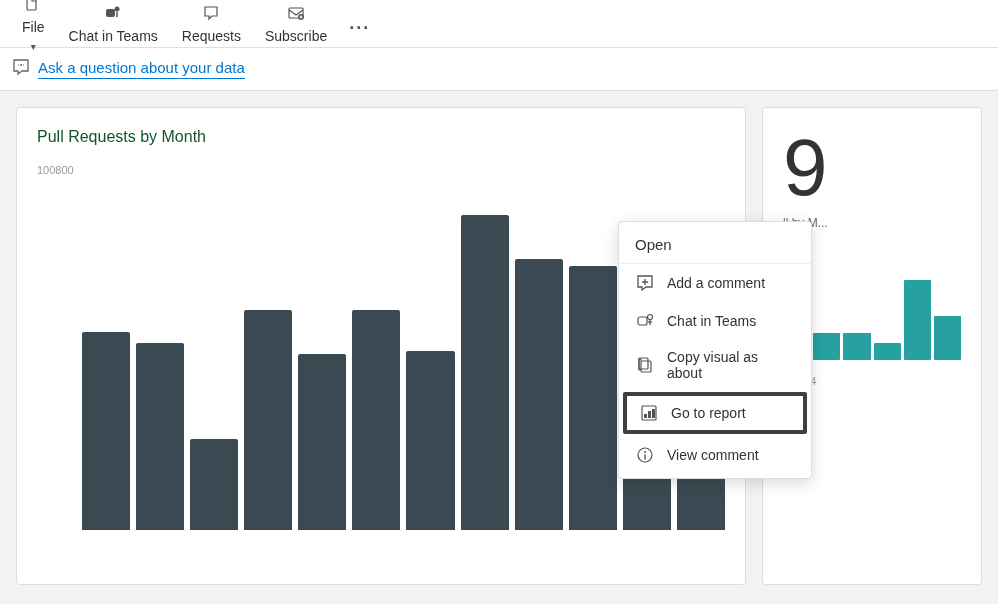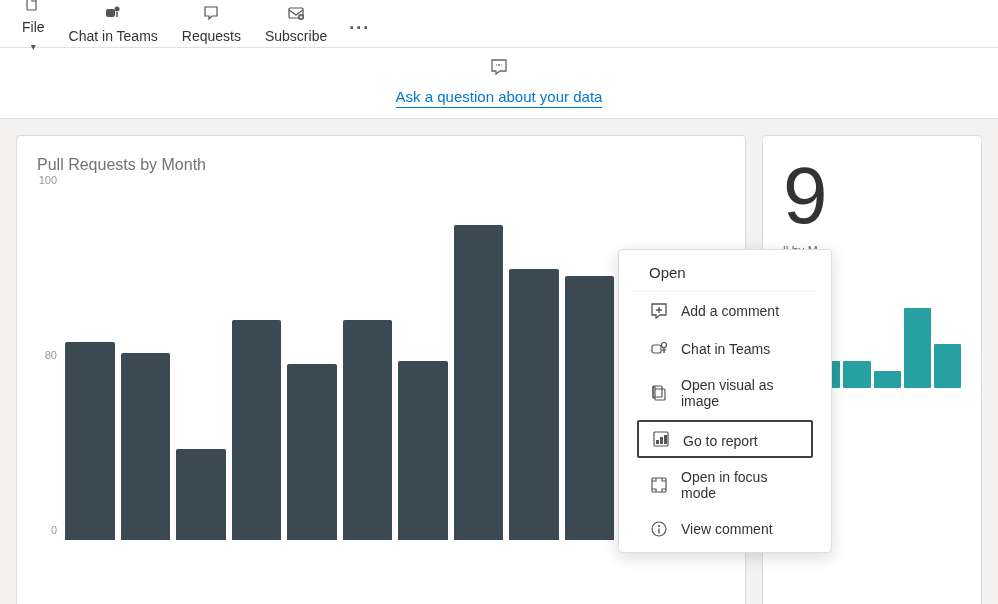--- a/index.html
+++ b/index.html
@@ -53,21 +53,20 @@
     }
 
     
     .qa-bar {
       display: flex;
       align-items: center;
       background: #fff;
       padding: 10px 12px;
       gap: 8px;
       border-bottom: 1px solid #e0e0e0;
-      flex-direction: column;
     }
     .qa-icon { color: #666; font-size: 16px; }
     .qa-text {
       color: #0078d4;
       font-size: 15px;
       border-bottom: 1px solid #0078d4;
       padding-bottom: 2px;
     }
 
     
@@ -84,22 +83,22 @@
       background: #fff;
       border: 1px solid #ddd;
       border-radius: 4px;
       flex: 1;
       padding: 20px;
       position: relative;
       overflow: hidden;
     }
     .chart-title {
       font-size: 16px;
-      color: #737373;
-      margin-bottom: 0;
+      color: #14532d;
+      margin-bottom: 18px;
     }
     .chart-legend {
       display: flex;
       gap: 16px;
       font-size: 12px;
       color: #555;
       margin-bottom: 8px;
     }
     .legend-dot {
       width: 10px;
@@ -111,21 +110,21 @@
     .legend-open { background: #26a0a0; }
     .legend-closed { background: #3b4a52; }
     .chart-area {
       position: relative;
       height: calc(100% - 70px);
       display: flex;
       align-items: flex-end;
     }
     .y-axis {
       display: flex;
-      flex-direction: column;
+      flex-direction: row;
       justify-content: space-between;
       height: 100%;
       padding-bottom: 4px;
       padding-right: 8px;
       color: #999;
       font-size: 11px;
       text-align: right;
       min-width: 28px;
     }
     .bars-container {
@@ -144,45 +143,44 @@
     
     .context-menu {
       position: absolute;
       top: 130px;
       left: 618px;
       background: #fff;
       border: 1px solid #ddd;
       border-radius: 4px;
       box-shadow: 0 4px 16px rgba(0,0,0,0.15);
       z-index: 100;
-      width: 214px;
-      padding: 4px 14px;
+      width: 194px;
+      padding: 4px 0;
     }
     .menu-header {
       padding: 10px 16px;
       font-size: 15px;
       color: #333;
       border-bottom: 1px solid #eee;
       font-weight: 400;
     }
     .menu-item {
       display: flex;
       align-items: center;
       gap: 12px;
       padding: 9px 16px;
       cursor: pointer;
       color: #333;
       font-size: 14px;
     }
     .menu-item.highlighted {
-      border: 2px solid #404040;
+      border: 4px solid #404040;
       margin: 2px 4px;
       border-radius: 2px;
       padding: 7px 12px;
-      align-items: flex-end;
     }
     .menu-item-icon {
       width: 20px;
       height: 20px;
       display: flex;
       align-items: center;
       justify-content: center;
       color: #666;
       font-size: 15px;
       flex-shrink: 0;
@@ -364,44 +362,35 @@
     </div>
 
     <div class="menu-item">
       <span class="menu-item-icon">
         <svg width="18" height="18" viewBox="0 0 18 18" fill="none">
           <rect x="5" y="5" width="10" height="11" rx="1" stroke="#555" stroke-width="1.2" fill="none"></rect>
           <path d="M5 5V3h-2v11h2" stroke="#555" stroke-width="1.2"></path>
           <rect x="3" y="2" width="9" height="11" rx="1" stroke="#555" stroke-width="1.2" fill="none"></rect>
         </svg>
       </span>
-      <span>Open visual as image</span>
+      <span>Copy visual as about</span>
     </div>
 
     <div class="menu-item highlighted">
       <span class="menu-item-icon">
         <svg width="18" height="18" viewBox="0 0 18 18" fill="none">
           <rect x="2" y="2" width="14" height="14" rx="1" stroke="#555" stroke-width="1.2" fill="none"></rect>
           <rect x="4" y="10" width="3" height="4" fill="#555"></rect>
           <rect x="8" y="7" width="3" height="7" fill="#555"></rect>
           <rect x="12" y="5" width="3" height="9" fill="#555"></rect>
         </svg>
       </span>
       <span>Go to report</span>
     </div>
 
-    <div class="menu-item">
-      <span class="menu-item-icon">
-        <svg width="18" height="18" viewBox="0 0 18 18" fill="none">
-          <rect x="2" y="2" width="14" height="14" rx="1" stroke="#555" stroke-width="1.2" fill="none"></rect>
-          <path d="M6 2v3H2M12 2v3h4M6 16v-3H2M12 16v-3h4" stroke="#555" stroke-width="1.2"></path>
-        </svg>
-      </span>
-      <span>Open in focus mode</span>
-    </div>
 
     <div class="menu-item">
       <span class="menu-item-icon">
         <svg width="18" height="18" viewBox="0 0 18 18" fill="none">
           <circle cx="9" cy="9" r="7" stroke="#555" stroke-width="1.2" fill="none"></circle>
           <circle cx="9" cy="6" r="1" fill="#555"></circle>
           <path d="M9 8.5v5" stroke="#555" stroke-width="1.4"></path>
         </svg>
       </span>
       <span>View comment</span>

